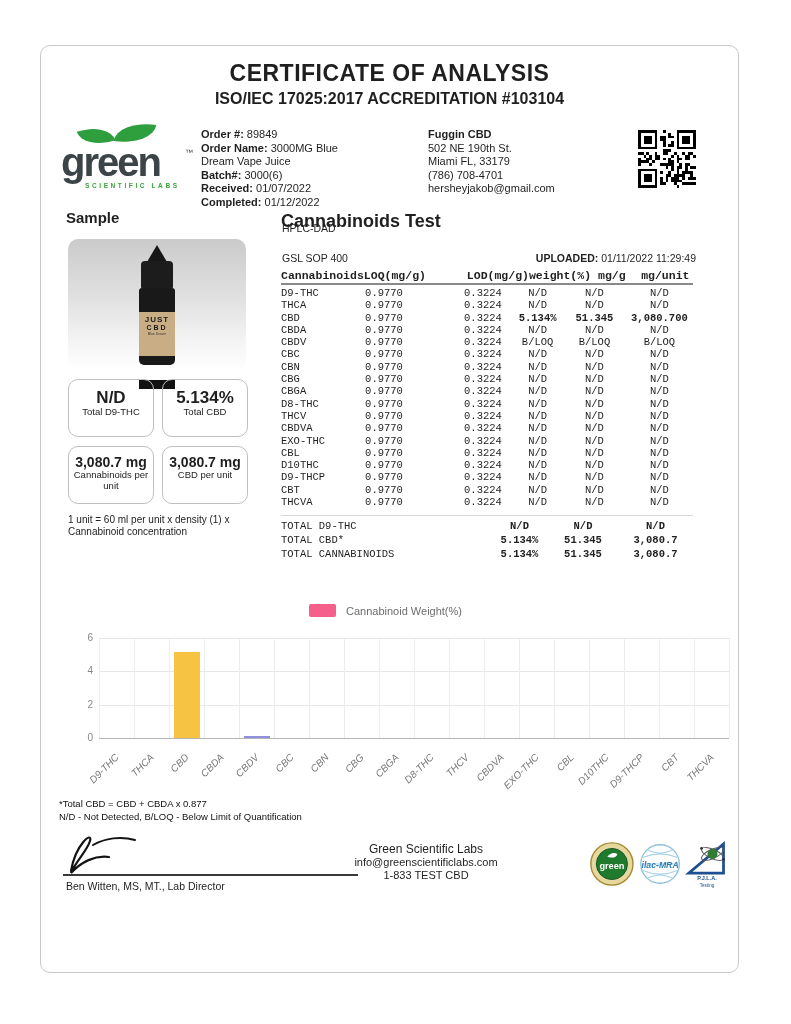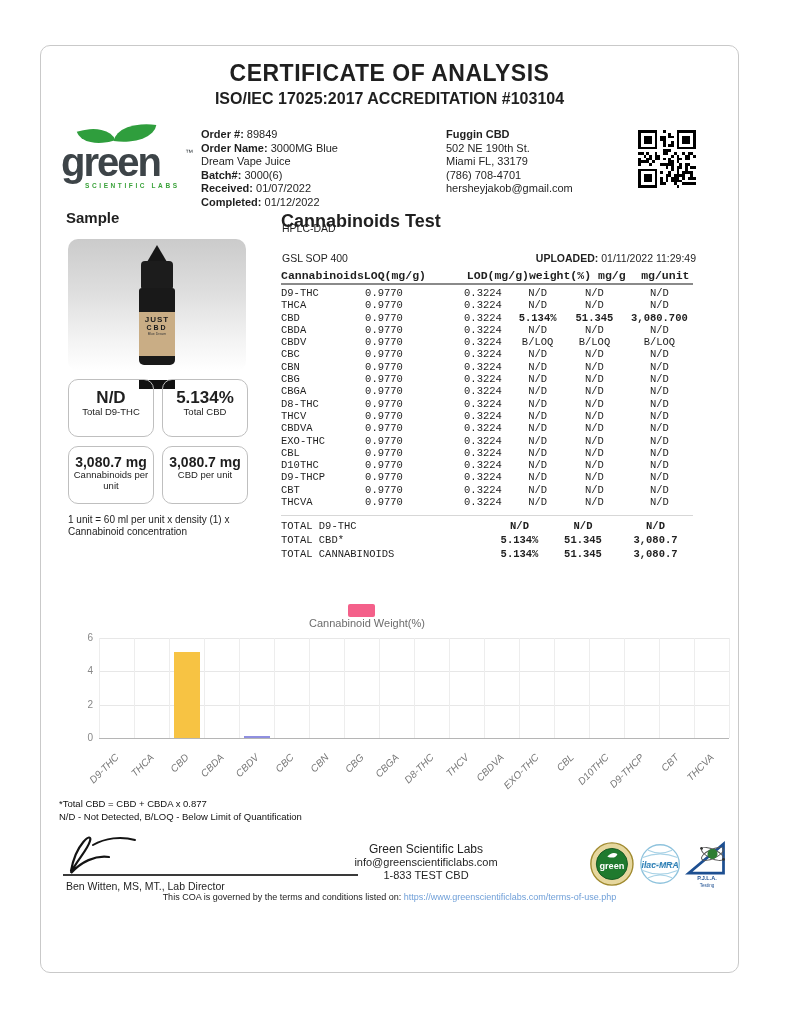--- a/index.html
+++ b/index.html
@@ -15,21 +15,21 @@
   .logo{left:20px;top:84px;width:150px;height:62px;}
   .logo .word{position:absolute;left:0;top:12px;font-size:40px;font-weight:bold;color:#3d4448;letter-spacing:-2px;line-height:40px;}
   .logo .tm{position:absolute;left:124px;top:18px;font-size:8px;color:#3d4448;}
   .logo .sub{position:absolute;left:24px;top:52px;font-size:6.5px;font-weight:bold;color:#3aa23a;letter-spacing:2.6px;}
   .leaf{position:absolute;background:#2f9e3d;border-radius:0 100% 0 100%;}
   .leaf.l1{left:18px;top:-4px;width:34px;height:20px;transform:rotate(-18deg);}
   .leaf.l2{left:54px;top:-8px;width:40px;height:22px;transform:rotate(8deg);border-radius:100% 0 100% 0;}
   
   .info-block{font-size:11px;line-height:13.5px;}
   .order-block{left:160px;top:82px;width:165px;}
-  .client-block{left:405px;top:82px;width:170px;}
+  .client-block{left:387px;top:82px;width:170px;}
   .qr{left:597px;top:84px;width:58px;height:58px;}
   
   .sample-h{left:25px;top:163px;font-size:15px;font-weight:bold;}
   .photo{left:27px;top:193px;width:178px;height:132px;border-radius:10px;
     background:linear-gradient(180deg,#cbcbcb 0%,#dedede 40%,#f4f4f4 78%,#fff 100%);}
   .bottle{position:absolute;left:70px;top:6px;width:38px;height:120px;}
   .b-tip{position:absolute;left:9px;top:0;width:0;height:0;border-left:10px solid transparent;border-right:10px solid transparent;border-bottom:17px solid #171717;}
   .b-cap{position:absolute;left:3px;top:16px;width:32px;height:28px;background:#1c1c1c;border-radius:4px 4px 2px 2px;}
   .b-body{position:absolute;left:1px;top:43px;width:36px;height:77px;background:#191919;border-radius:3px 3px 5px 5px;}
   .b-label{position:absolute;left:0;top:24px;width:36px;height:44px;background:#c9ad85;text-align:center;}
@@ -55,21 +55,21 @@
   .c2{width:65px;text-align:center;margin-left:43px;}
   .c3{width:57px;text-align:center;}
   .c4{width:70px;text-align:center;}
   .c5{width:75px;text-align:center;}
   .totals{margin-top:7px;border-top:1px solid #d7d7d7;padding-top:3px;}
   .totals .trow{line-height:14px;}
   .totals .name{width:210px;text-align:left;}
   .totals .val{font-weight:bold;}
   
   .chart{left:18px;top:552px;width:675px;height:200px;}
-  .legend{position:absolute;left:250px;top:6px;display:flex;align-items:center;flex-direction:column;}
+  .legend{position:absolute;left:250px;top:6px;display:flex;align-items:center;}
   .legend .sw{width:27px;height:13px;border-radius:2px;margin-right:10px;}
   .legend .lt{font-size:11px;color:#6d6d6d;}
   .gridh{position:absolute;height:1px;background:#e7e7e7;}
   .gridv{position:absolute;width:1px;background:#ededed;}
   .axis{position:absolute;height:1px;background:#b5b5b5;}
   .ytick{position:absolute;width:20px;text-align:right;font-size:10px;color:#888;}
   .bar{position:absolute;}
   .xlab{position:absolute;width:70px;text-align:right;font-size:10px;font-style:italic;color:#777;
     transform:rotate(-45deg);transform-origin:100% 50%;}
   
@@ -636,18 +636,14 @@
       <ellipse cx="30" cy="17" rx="13" ry="5" fill="none" stroke="#555" stroke-width="1" transform="rotate(-25 30 17)"></ellipse>
       <ellipse cx="30" cy="17" rx="13" ry="5" fill="none" stroke="#555" stroke-width="1" transform="rotate(25 30 17)"></ellipse>
       <circle cx="30" cy="17" r="5.5" fill="#2e7d32"></circle>
       <circle cx="18" cy="11" r="1.5" fill="#333"></circle>
       <circle cx="42" cy="23" r="1.5" fill="#333"></circle>
       <text x="24" y="46" text-anchor="middle" font-size="6" font-weight="bold" fill="#1d4f91" font-family="Liberation Sans, sans-serif">P.J.L.A.</text>
       <text x="24" y="53" text-anchor="middle" font-size="5" fill="#1d4f91" font-family="Liberation Sans, sans-serif">Testing</text>
     </svg>
   </div>
 
-  <div class="abs terms">
-    <span>This COA is governed by the terms and conditions listed on:</span>
-    <a href="#">https://www.greenscientificlabs.com/terms-of-use.php</a>
-  </div>
 
 </div>
 
 </body></html>

